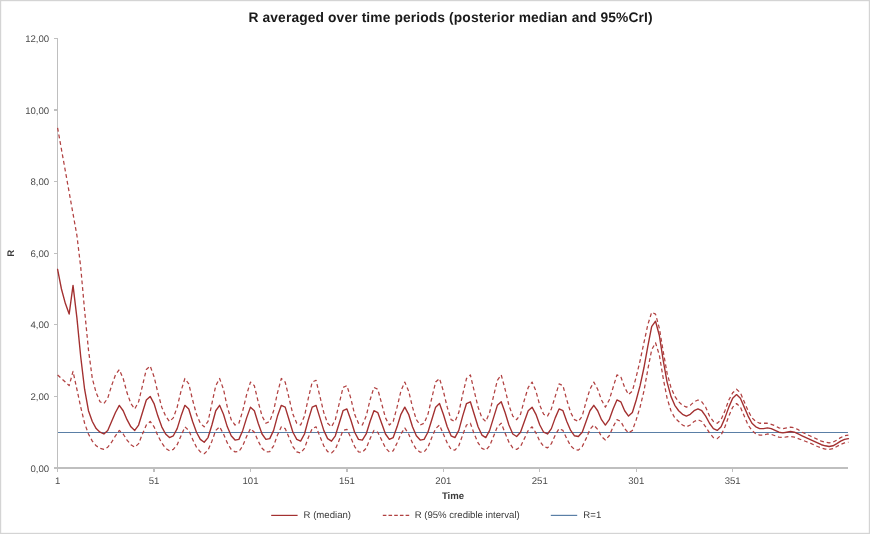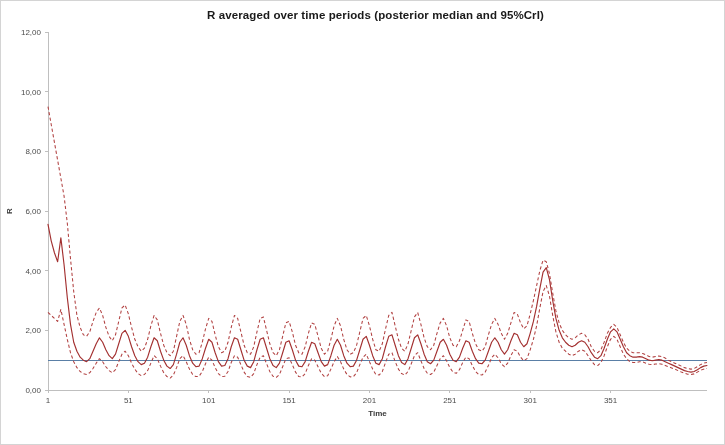--- a/index.html
+++ b/index.html
@@ -148,14 +148,28 @@
     <line id="y-axis-line" class="axis-line" x1="47" y1="31" x2="47" y2="389" stroke="#BFBFBF"></line>
     <line id="x-axis-line" class="axis-line" x1="47" y1="389" x2="706" y2="389" stroke="#BFBFBF"></line>
     <path id="ref-line-path" class="series-ref" d="M47 359.1666666666667 L706 359.1666666666667" stroke="#5A7FA6"></path>
     <path id="ci-upper-path" class="series-ci" d="M47.00 105.58 L50.21 123.48 L53.43 141.38 L56.64 159.28 L59.86 177.18 L63.07 195.08 L66.29 221.93 L69.50 257.73 L72.72 290.55 L75.93 314.42 L79.15 326.35 L82.36 333.81 L85.58 335.30 L88.79 330.82 L92.00 320.38 L95.22 311.43 L98.43 306.96 L101.65 314.42 L104.86 326.35 L108.08 335.30 L111.29 339.77 L114.51 333.81 L117.72 320.38 L120.94 306.96 L124.15 303.98 L127.37 312.93 L130.58 326.35 L133.80 338.28 L137.01 345.74 L140.22 350.22 L143.44 347.23 L146.65 338.28 L149.87 324.86 L153.08 314.42 L156.30 318.89 L159.51 332.32 L162.73 344.25 L165.94 351.71 L169.16 354.69 L172.37 350.22 L175.59 335.30 L178.80 320.38 L182.01 314.42 L185.23 323.37 L188.44 338.28 L191.66 348.73 L194.87 353.20 L198.09 351.71 L201.30 341.27 L204.52 327.84 L207.73 317.40 L210.95 320.38 L214.16 333.81 L217.38 345.74 L220.59 351.71 L223.80 350.22 L227.02 341.27 L230.23 326.35 L233.45 314.42 L236.66 317.40 L239.88 330.82 L243.09 344.25 L246.31 351.71 L249.52 353.20 L252.74 345.74 L255.95 330.82 L259.17 317.40 L262.38 315.91 L265.60 329.33 L268.81 342.76 L272.02 351.71 L275.24 354.69 L278.45 348.73 L281.67 335.30 L284.88 321.88 L288.10 320.38 L291.31 330.82 L294.53 344.25 L297.74 351.71 L300.96 353.20 L304.17 345.74 L307.39 332.32 L310.60 321.88 L313.81 323.37 L317.03 335.30 L320.24 347.23 L323.46 353.20 L326.67 350.22 L329.89 338.28 L333.10 324.86 L336.32 317.40 L339.53 324.86 L342.75 338.28 L345.96 348.73 L349.18 353.20 L352.39 351.71 L355.60 344.25 L358.82 330.82 L362.03 317.40 L365.25 314.42 L368.46 324.86 L371.68 338.28 L374.89 348.73 L378.11 350.22 L381.32 342.76 L384.54 327.84 L387.75 314.42 L390.97 311.43 L394.18 324.86 L397.40 338.28 L400.61 347.23 L403.82 350.22 L407.04 342.76 L410.25 329.33 L413.47 315.91 L416.68 311.43 L419.90 323.37 L423.11 336.79 L426.33 345.74 L429.54 348.73 L432.76 344.25 L435.97 332.32 L439.19 321.88 L442.40 317.40 L445.61 324.86 L448.83 336.79 L452.04 344.25 L455.26 345.74 L458.47 339.77 L461.69 329.33 L464.90 318.89 L468.12 320.38 L471.33 332.32 L474.55 342.76 L477.76 348.73 L480.98 350.22 L484.19 345.74 L487.40 333.81 L490.62 323.37 L493.83 317.40 L497.05 323.37 L500.26 332.32 L503.48 338.28 L506.69 332.32 L509.91 321.88 L513.12 311.43 L516.34 312.93 L519.55 321.88 L522.77 327.84 L525.98 324.86 L529.20 312.93 L532.41 299.50 L535.62 284.58 L538.84 269.67 L542.05 259.23 L545.27 260.72 L548.48 272.65 L551.70 292.04 L554.91 309.94 L558.13 321.88 L561.34 329.33 L564.56 333.81 L567.77 336.79 L570.99 338.28 L574.20 336.79 L577.41 333.81 L580.63 332.32 L583.84 333.81 L587.06 338.28 L590.27 345.74 L593.49 350.22 L596.70 351.71 L599.92 348.73 L603.13 341.27 L606.35 332.32 L609.56 326.35 L612.78 323.37 L615.99 326.35 L619.20 333.81 L622.42 341.27 L625.63 347.23 L628.85 350.22 L632.06 351.71 L635.28 351.71 L638.49 351.71 L641.71 352.60 L644.92 353.80 L648.14 355.59 L651.35 356.18 L654.57 355.59 L657.78 354.99 L661.00 355.59 L664.21 357.08 L667.42 359.17 L670.64 360.66 L673.85 362.15 L677.07 363.64 L680.28 365.13 L683.50 366.63 L686.71 367.52 L689.93 368.12 L693.14 367.52 L696.36 365.73 L699.57 363.64 L702.79 362.15 L706.00 361.55" stroke="#B14141"></path>
     <path id="ci-lower-path" class="series-ci" d="M47.00 311.43 L50.21 314.42 L53.43 317.40 L56.64 320.38 L59.86 308.45 L63.07 323.37 L66.29 338.28 L69.50 351.71 L72.72 360.66 L75.93 366.63 L79.15 370.50 L82.36 372.59 L85.58 373.49 L88.79 371.70 L92.00 367.52 L95.22 362.15 L98.43 357.68 L101.65 360.66 L104.86 365.73 L108.08 369.61 L111.29 371.70 L114.51 368.71 L117.72 360.66 L120.94 353.20 L124.15 350.22 L127.37 354.69 L130.58 362.15 L133.80 368.12 L137.01 372.59 L140.22 374.68 L143.44 373.49 L146.65 369.61 L149.87 362.15 L153.08 354.69 L156.30 357.68 L159.51 365.13 L162.73 371.70 L165.94 375.57 L169.16 377.07 L172.37 374.08 L175.59 366.63 L178.80 357.68 L182.01 354.69 L185.23 360.66 L188.44 368.12 L191.66 373.49 L194.87 375.57 L198.09 375.28 L201.30 370.50 L204.52 362.75 L207.73 356.18 L210.95 359.17 L214.16 366.63 L217.38 372.59 L220.59 375.57 L223.80 375.28 L227.02 370.50 L230.23 361.55 L233.45 354.69 L236.66 356.18 L239.88 363.64 L243.09 371.10 L246.31 375.57 L249.52 376.47 L252.74 372.59 L255.95 363.64 L259.17 356.18 L262.38 354.69 L265.60 362.75 L268.81 370.50 L272.02 375.28 L275.24 376.47 L278.45 373.49 L281.67 365.73 L284.88 357.68 L288.10 356.78 L291.31 363.64 L294.53 371.10 L297.74 375.57 L300.96 375.87 L304.17 372.59 L307.39 364.54 L310.60 357.68 L313.81 359.17 L317.03 365.73 L320.24 372.29 L323.46 375.57 L326.67 374.68 L329.89 368.12 L333.10 360.66 L336.32 355.59 L339.53 360.66 L342.75 368.12 L345.96 373.49 L349.18 375.87 L352.39 375.57 L355.60 371.70 L358.82 363.64 L362.03 356.18 L365.25 353.20 L368.46 360.66 L371.68 368.12 L374.89 373.49 L378.11 374.08 L381.32 370.50 L384.54 361.55 L387.75 353.20 L390.97 351.71 L394.18 360.66 L397.40 368.12 L400.61 372.59 L403.82 374.08 L407.04 370.50 L410.25 362.75 L413.47 354.69 L416.68 351.71 L419.90 359.76 L423.11 367.52 L426.33 372.29 L429.54 373.49 L432.76 371.10 L435.97 364.54 L439.19 357.68 L442.40 354.69 L445.61 359.76 L448.83 366.63 L452.04 371.10 L455.26 372.29 L458.47 368.71 L461.69 361.55 L464.90 356.18 L468.12 357.68 L471.33 364.54 L474.55 370.50 L477.76 373.49 L480.98 374.08 L484.19 371.10 L487.40 364.54 L490.62 356.78 L493.83 353.20 L497.05 356.78 L500.26 362.75 L503.48 365.73 L506.69 362.15 L509.91 354.69 L513.12 348.73 L516.34 350.22 L519.55 356.18 L522.77 359.76 L525.98 357.68 L529.20 348.73 L532.41 338.28 L535.62 324.86 L538.84 306.96 L542.05 290.55 L545.27 284.58 L548.48 295.02 L551.70 314.42 L554.91 330.82 L558.13 341.27 L561.34 347.23 L564.56 350.22 L567.77 353.20 L570.99 354.69 L574.20 353.20 L577.41 350.22 L580.63 348.73 L583.84 350.22 L587.06 354.69 L590.27 359.76 L593.49 363.64 L596.70 364.54 L599.92 361.55 L603.13 354.69 L606.35 345.74 L609.56 338.28 L612.78 335.30 L615.99 338.28 L619.20 345.74 L622.42 353.20 L625.63 357.68 L628.85 360.66 L632.06 361.55 L635.28 361.55 L638.49 360.66 L641.71 360.96 L644.92 362.15 L648.14 363.34 L651.35 363.64 L654.57 363.05 L657.78 362.75 L661.00 363.34 L664.21 364.54 L667.42 365.73 L670.64 366.92 L673.85 368.12 L677.07 369.61 L680.28 371.10 L683.50 372.29 L686.71 373.19 L689.93 373.49 L693.14 372.89 L696.36 371.10 L699.57 369.31 L702.79 368.12 L706.00 367.52" stroke="#B14141"></path>
     <path id="median-path" class="series-median" d="M47.00 223.43 L50.21 239.83 L53.43 251.77 L56.64 260.72 L59.86 236.85 L63.07 263.70 L66.29 296.52 L69.50 323.37 L72.72 341.27 L75.93 350.22 L79.15 356.18 L82.36 359.17 L85.58 360.66 L88.79 357.68 L92.00 350.22 L95.22 342.76 L98.43 336.79 L101.65 341.27 L104.86 348.73 L108.08 354.69 L111.29 357.68 L114.51 353.20 L117.72 342.76 L120.94 332.32 L124.15 329.33 L127.37 335.30 L130.58 345.74 L133.80 354.69 L137.01 360.66 L140.22 363.64 L143.44 362.15 L146.65 356.18 L149.87 345.74 L153.08 336.79 L156.30 339.77 L159.51 350.22 L162.73 359.17 L165.94 365.13 L169.16 367.52 L172.37 363.64 L175.59 353.20 L178.80 341.27 L182.01 336.79 L185.23 344.25 L188.44 354.69 L191.66 362.15 L194.87 365.73 L198.09 365.13 L201.30 357.68 L204.52 347.23 L207.73 338.28 L210.95 341.27 L214.16 351.71 L217.38 360.66 L220.59 365.13 L223.80 364.54 L227.02 357.68 L230.23 345.74 L233.45 336.79 L236.66 338.28 L239.88 348.73 L243.09 359.17 L246.31 365.13 L249.52 366.63 L252.74 360.66 L255.95 348.73 L259.17 338.28 L262.38 336.79 L265.60 347.23 L268.81 357.68 L272.02 364.54 L275.24 366.63 L278.45 362.15 L281.67 351.71 L284.88 341.27 L288.10 339.77 L291.31 348.73 L294.53 359.17 L297.74 365.13 L300.96 365.73 L304.17 360.66 L307.39 350.22 L310.60 341.27 L313.81 342.76 L317.03 351.71 L320.24 360.66 L323.46 365.13 L326.67 363.64 L329.89 354.69 L333.10 344.25 L336.32 338.28 L339.53 344.25 L342.75 354.69 L345.96 362.15 L349.18 365.73 L352.39 365.13 L355.60 359.17 L358.82 348.73 L362.03 338.28 L365.25 335.30 L368.46 344.25 L371.68 354.69 L374.89 362.15 L378.11 363.64 L381.32 357.68 L384.54 345.74 L387.75 335.30 L390.97 333.81 L394.18 344.25 L397.40 354.69 L400.61 361.55 L403.82 363.64 L407.04 357.68 L410.25 347.23 L413.47 336.79 L416.68 333.81 L419.90 342.76 L423.11 353.20 L426.33 360.66 L429.54 362.75 L432.76 359.17 L435.97 350.22 L439.19 341.27 L442.40 338.28 L445.61 344.25 L448.83 353.20 L452.04 359.17 L455.26 360.66 L458.47 356.18 L461.69 347.23 L464.90 339.77 L468.12 341.27 L471.33 350.22 L474.55 357.68 L477.76 362.15 L480.98 362.75 L484.19 359.17 L487.40 350.22 L490.62 341.27 L493.83 336.79 L497.05 341.27 L500.26 348.73 L503.48 353.20 L506.69 348.73 L509.91 339.77 L513.12 332.32 L516.34 333.81 L519.55 341.27 L522.77 345.74 L525.98 342.76 L529.20 332.32 L532.41 320.38 L535.62 305.47 L538.84 287.57 L542.05 271.16 L545.27 266.68 L548.48 278.62 L551.70 299.50 L554.91 317.40 L558.13 329.33 L561.34 336.79 L564.56 341.27 L567.77 344.25 L570.99 345.74 L574.20 344.25 L577.41 341.27 L580.63 339.77 L583.84 341.27 L587.06 345.74 L590.27 351.71 L593.49 356.18 L596.70 357.68 L599.92 354.69 L603.13 347.23 L606.35 338.28 L609.56 330.82 L612.78 327.84 L615.99 330.82 L619.20 338.28 L622.42 345.74 L625.63 351.71 L628.85 354.69 L632.06 356.18 L635.28 356.18 L638.49 355.59 L641.71 356.18 L644.92 357.68 L648.14 359.17 L651.35 359.76 L654.57 359.17 L657.78 358.57 L661.00 359.17 L664.21 360.66 L667.42 362.15 L670.64 363.64 L673.85 365.13 L677.07 366.63 L680.28 368.12 L683.50 369.61 L686.71 370.50 L689.93 371.10 L693.14 370.50 L696.36 368.71 L699.57 366.63 L702.79 365.13 L706.00 364.54" stroke="#A33030"></path>
     <text id="x-axis-title" class="axis-title" text-anchor="middle" x="376.5" y="415">Time</text>
     <text id="y-axis-title" class="axis-title" text-anchor="middle" x="11" y="210" transform="rotate(-90 11 210)">R</text>
   </svg>
 
+  <div id="legend-row">
+    <div class="legend-item">
+      <span class="legend-swatch" style="border-top-color: rgb(163, 48, 48);"></span>
+      <span class="legend-text">R (median)</span>
+    </div>
+    <div class="legend-item">
+      <span class="legend-swatch dashed" style="border-top-color: rgb(177, 65, 65);"></span>
+      <span class="legend-text">R (95% credible interval)</span>
+    </div>
+    <div class="legend-item">
+      <span class="legend-swatch" style="border-top-color: rgb(90, 127, 166);"></span>
+      <span class="legend-text">R=1</span>
+    </div>
+  </div>
 
 </div>
 
 </body></html>

